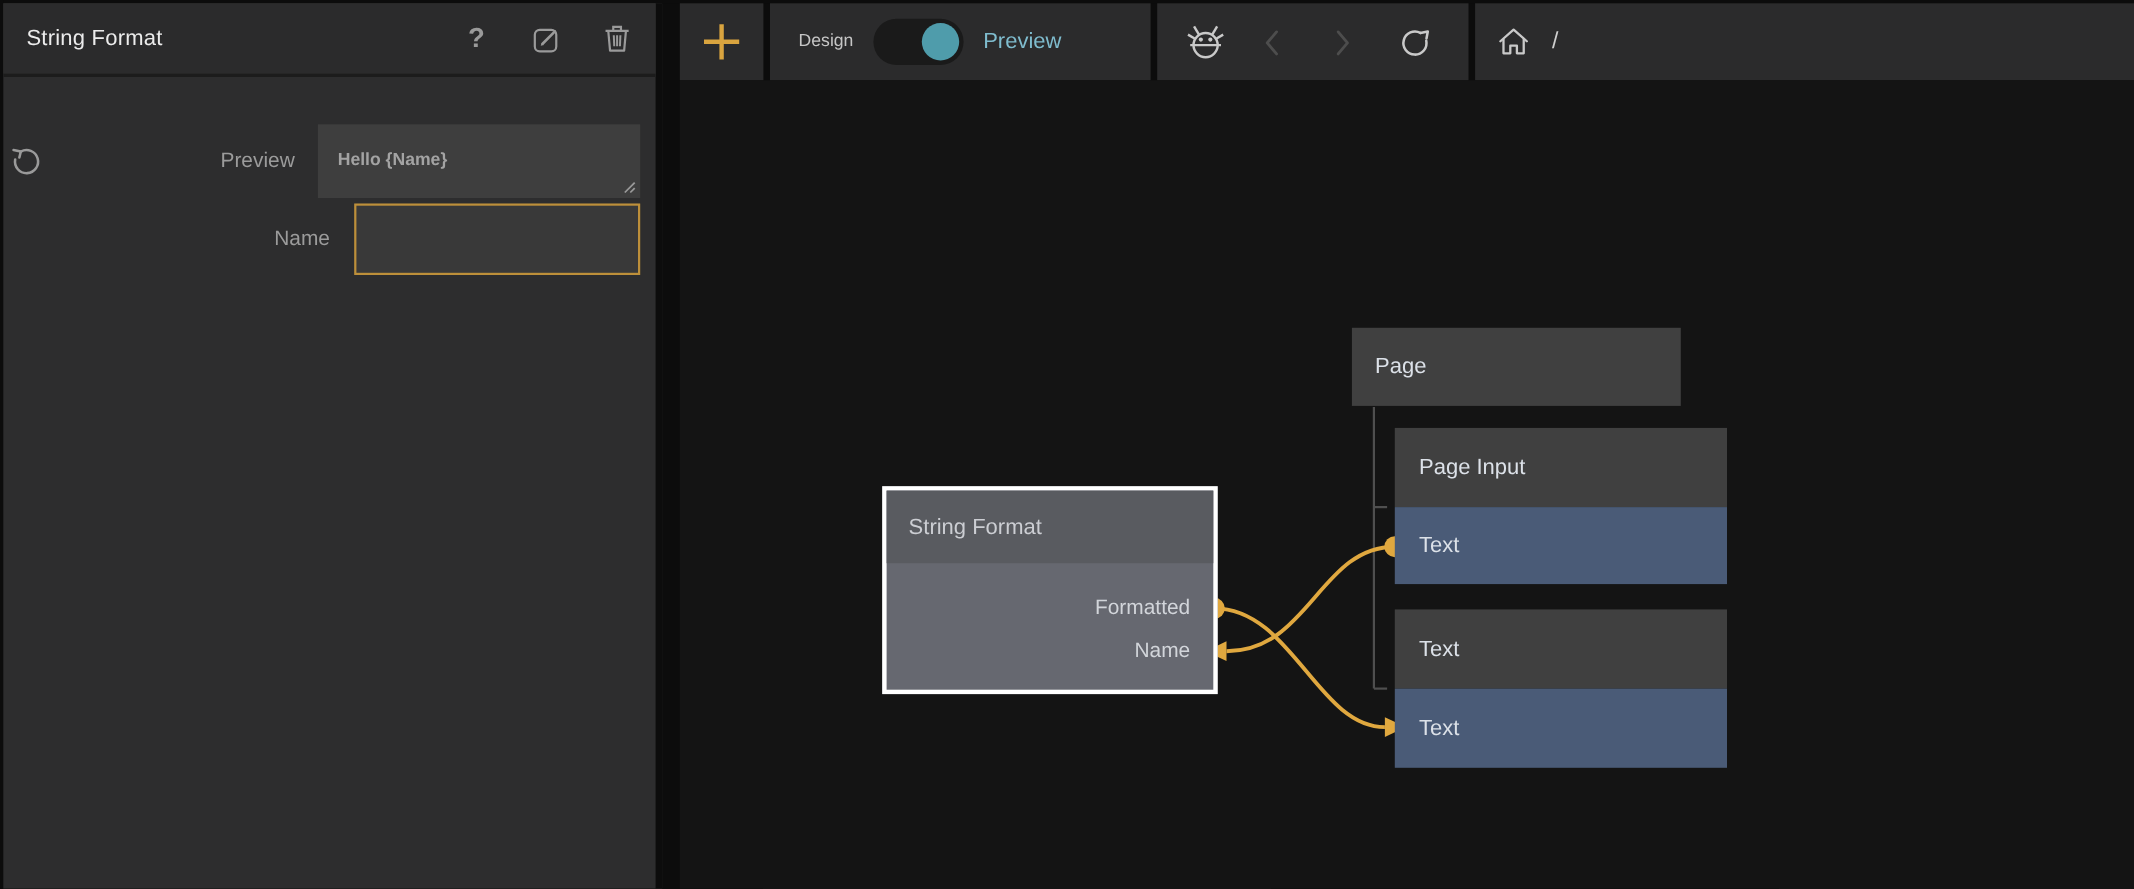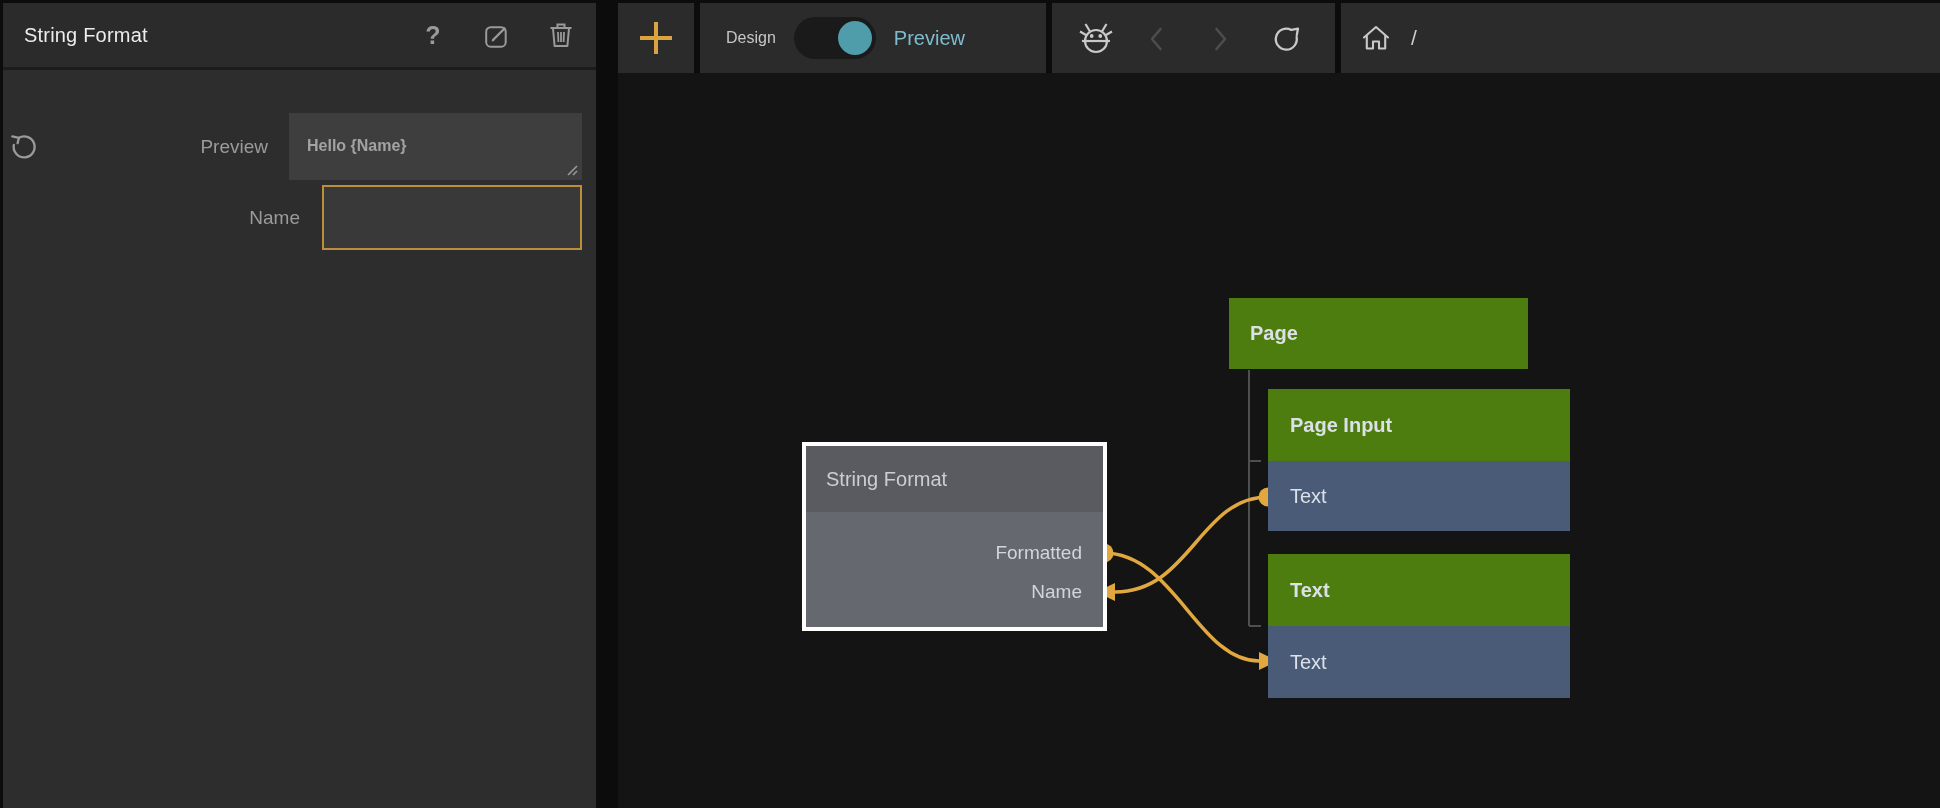--- a/index.html
+++ b/index.html
@@ -53,21 +53,21 @@
   .tb-debug { width:283px; }
   .tb-debug .abs { position:absolute; }
   .tb-breadcrumb { flex:1; }
   .slash { position:absolute; left:70px; top:0; line-height:70px; font-size:21px; color:#cfcfcf; }
 
   
   .canvas { flex:1; position:relative; background:#141414; overflow:hidden; }
   .wires-svg { position:absolute; left:0; top:0; }
   .node { position:absolute; font-size:20px; color:#dce1e8; }
   .node-header { display:flex; align-items:center; padding-left:21px; }
-  .blue  { background:#4d7c0f;font-weight:bold; }
+  .blue  { background:#404040; }
   .slate { background:#4a5b77; }
   .node-page { left:611px; top:225px; width:299px; height:71px; }
   .node-page .node-header { height:71px; }
   .node-textinput { left:650px; top:316px; width:302px; }
   .node-text2     { left:650px; top:481px; width:302px; }
   .node-row { height:72px; display:flex; align-items:center; padding-left:22px; }
   .hrow { height:72px; }
   .node-stringformat { left:184px; top:369px; width:305px; height:189px;
                        border:4px solid #ffffff; background:#666870; }
   .sf-header { height:66px; background:#595b60; display:flex; align-items:center; padding-left:20px;

